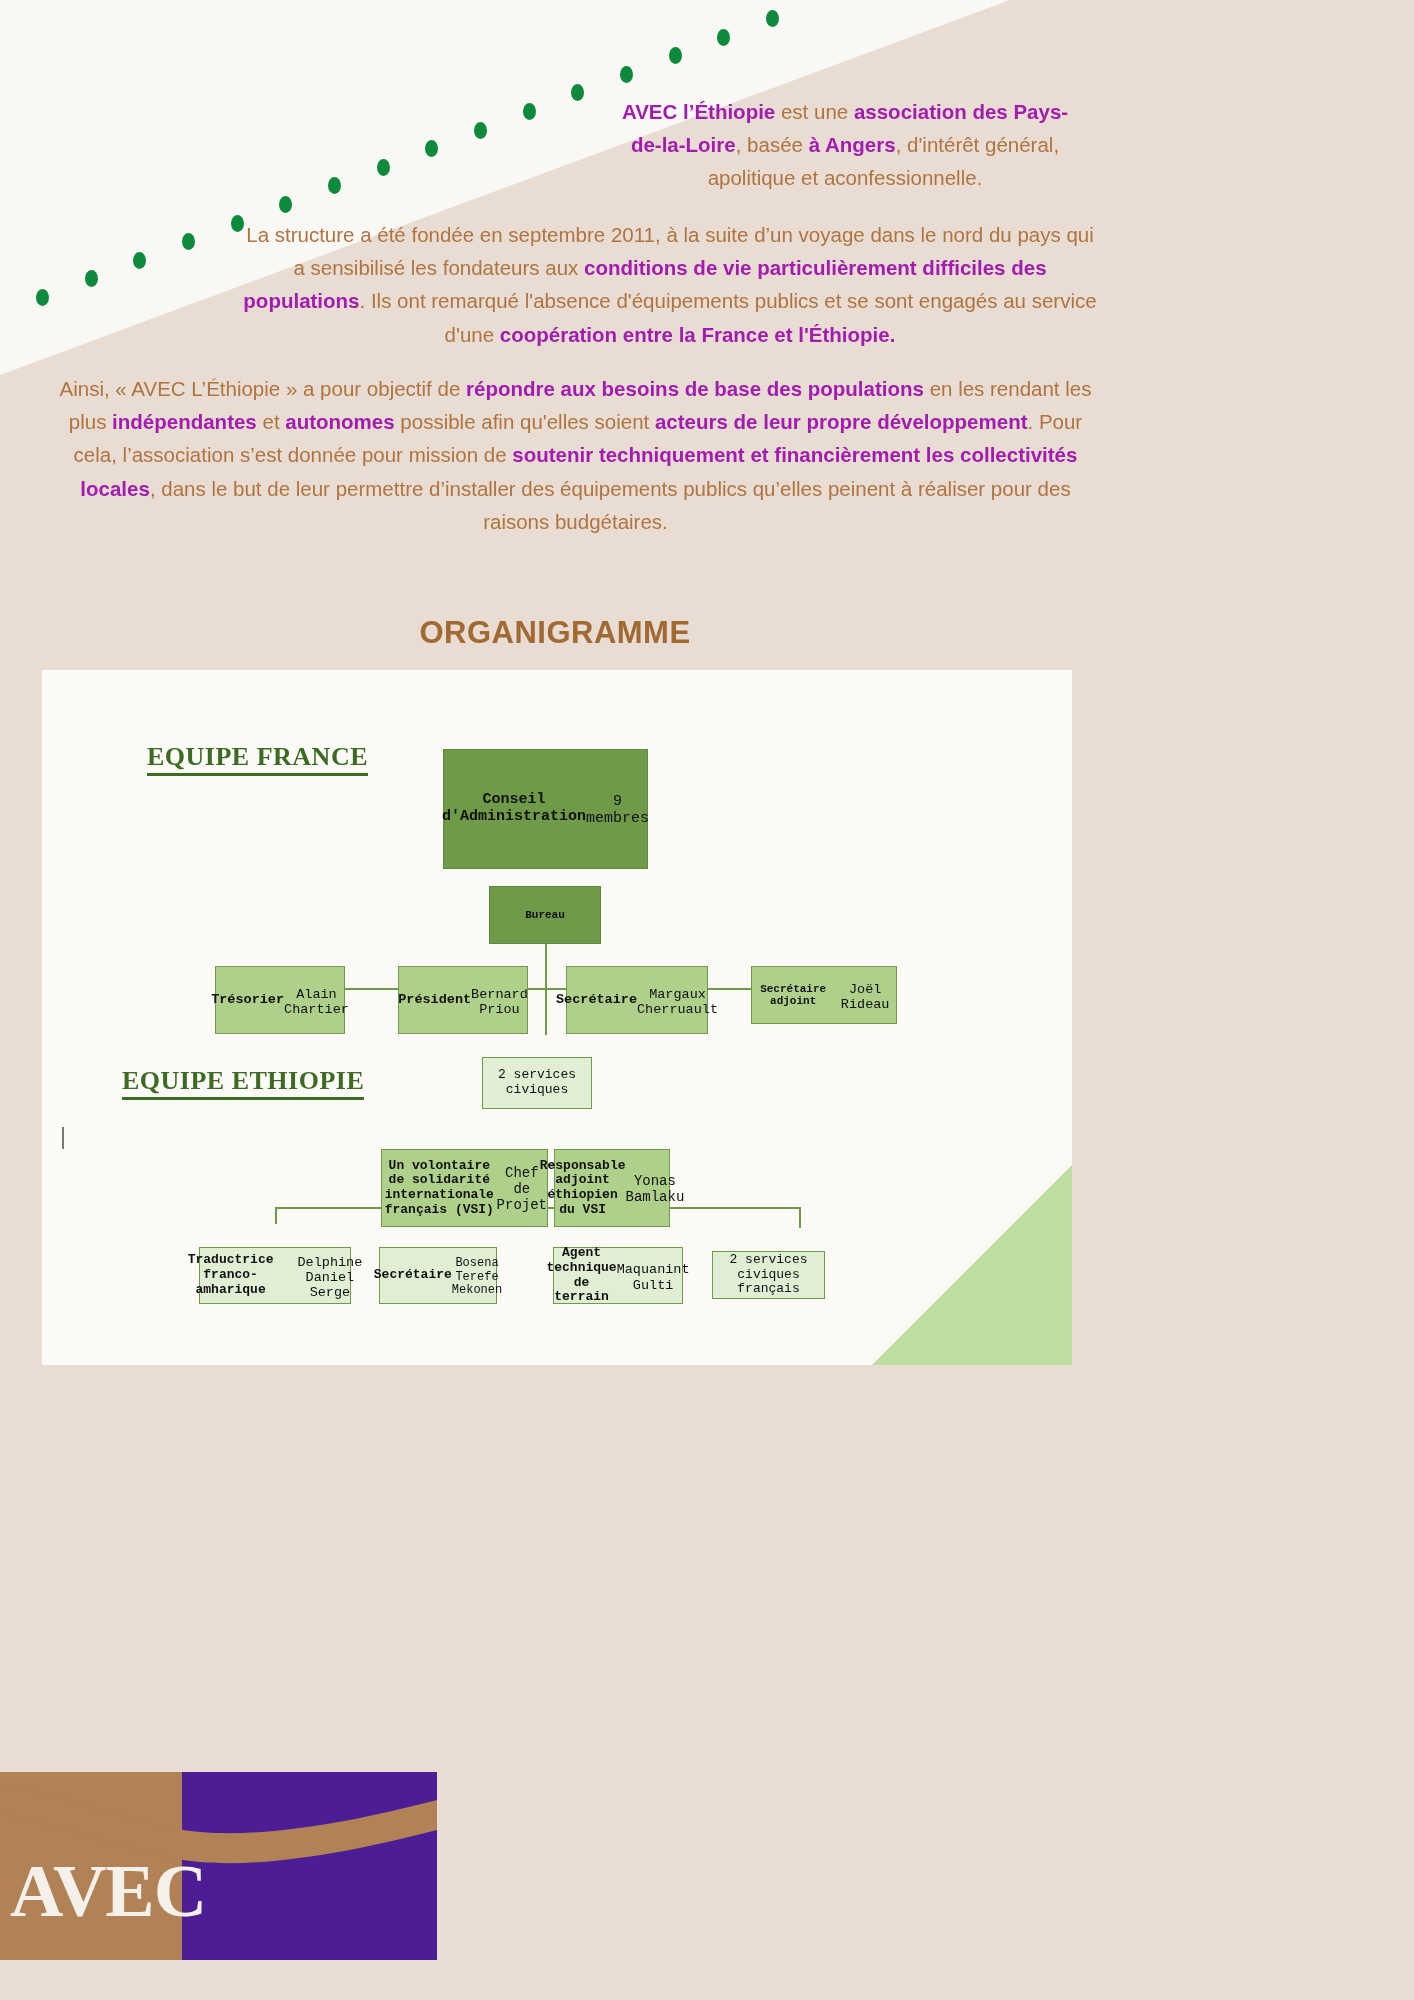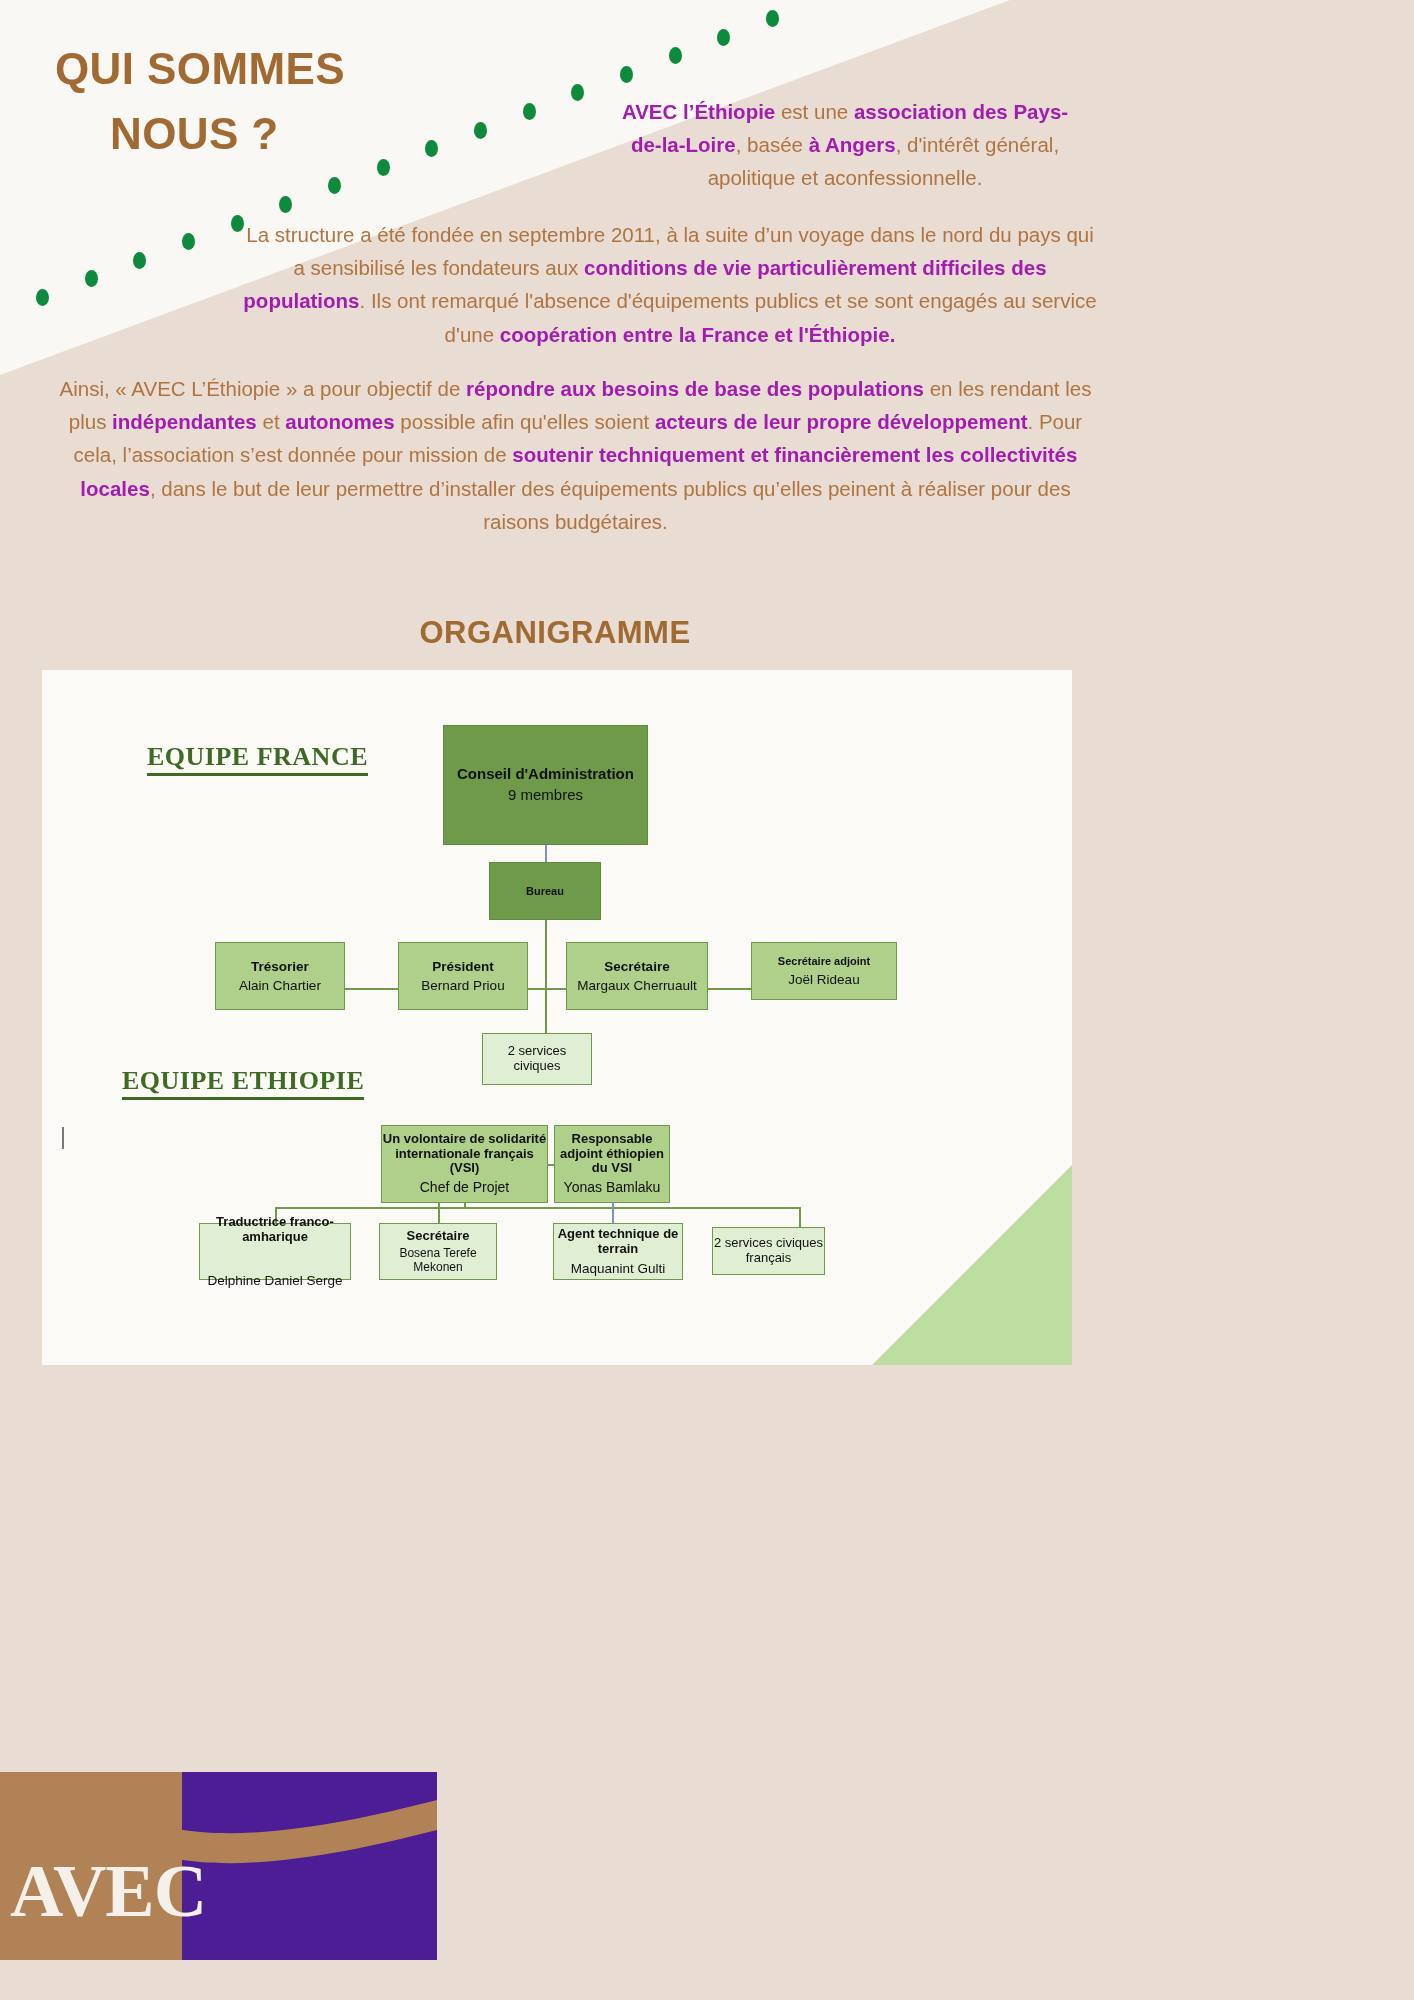--- a/index.html
+++ b/index.html
@@ -65,23 +65,24 @@
   .corner-tri{
     position:absolute;right:0;bottom:0;width:200px;height:200px;
     background:#bedda1;
     clip-path:polygon(100% 0,100% 100%,0 100%);
   }
 
   
   .chart{position:absolute;left:0;top:0;width:1030px;height:695px;}
   .node{
     position:absolute;box-sizing:border-box;
-    display:flex;flex-direction:column;align-items:center;justify-content:center;
-    font-family:Liberation Sans, sans-serif;color:#111;text-align:center;
+    display:flex;flex-direction:row;align-items:center;justify-content:center;
+    font-family:Liberation Mono, monospace;color:#111;text-align:center;
     line-height:1.13;
+    margin-top:24px;
   }
   .node .t{font-weight:bold;}
   .node .s{font-weight:normal;}
   .n-dark{background:#6f9a4a;border:1px solid #5d8a3c;}
   .n-mid{background:#aed08a;border:1px solid #6f9a4a;}
   .n-light{background:#e0eed4;border:1px solid #6f9a4a;}
 
   .team-label{
     position:absolute;font-family:"Liberation Serif",serif;font-weight:bold;
     color:#3e6b23;font-size:26px;letter-spacing:.5px;
@@ -132,24 +133,20 @@
       <div class="dot" style="left: 425.333px; top: 140.2px;"></div>
       <div class="dot" style="left: 474px; top: 121.6px;"></div>
       <div class="dot" style="left: 522.667px; top: 103px;"></div>
       <div class="dot" style="left: 571.333px; top: 84.4px;"></div>
       <div class="dot" style="left: 620px; top: 65.8px;"></div>
       <div class="dot" style="left: 668.667px; top: 47.2px;"></div>
       <div class="dot" style="left: 717.333px; top: 28.6px;"></div>
       <div class="dot" style="left: 766px; top: 10px;"></div>
     </div>
 
-  <div class="headline">
-    <span class="l1">QUI SOMMES</span>
-    <span class="l2">NOUS ?</span>
-  </div>
 
   <div class="para p1" id="para-1"><b>AVEC l’Éthiopie</b><span> est une </span><b>association des Pays-de-la-Loire</b><span>, basée </span><b>à Angers</b><span>, d'intérêt général, apolitique et aconfessionnelle.</span></div>
   <div class="para p2" id="para-2"><span>La structure a été fondée en septembre 2011, à la suite d’un voyage dans le nord du pays qui a sensibilisé les fondateurs aux </span><b>conditions de vie particulièrement difficiles des populations</b><span>. Ils ont remarqué l'absence d'équipements publics et se sont engagés au service d'une </span><b>coopération entre la France et l'Éthiopie.</b></div>
   <div class="para p3" id="para-3"><span>Ainsi, « AVEC L’Éthiopie » a pour objectif de </span><b>répondre aux besoins de base des populations</b><span> en les rendant les plus </span><b>indépendantes</b><span> et </span><b>autonomes</b><span> possible afin qu'elles soient </span><b>acteurs de leur propre développement</b><span>. Pour cela, l’association s’est donnée pour mission de </span><b>soutenir techniquement et financièrement les collectivités locales</b><span>, dans le but de leur permettre d’installer des équipements publics qu’elles peinent à réaliser pour des raisons budgétaires.</span></div>
 
   <div class="dot-row" id="dot-row">
       <div class="d" style="background: rgb(14, 138, 60);"></div>
       <div class="d" style="background: rgb(14, 138, 60);"></div>
       <div class="d" style="background: rgb(14, 138, 60);"></div>
       <div class="d" style="background: rgb(14, 138, 60);"></div>

